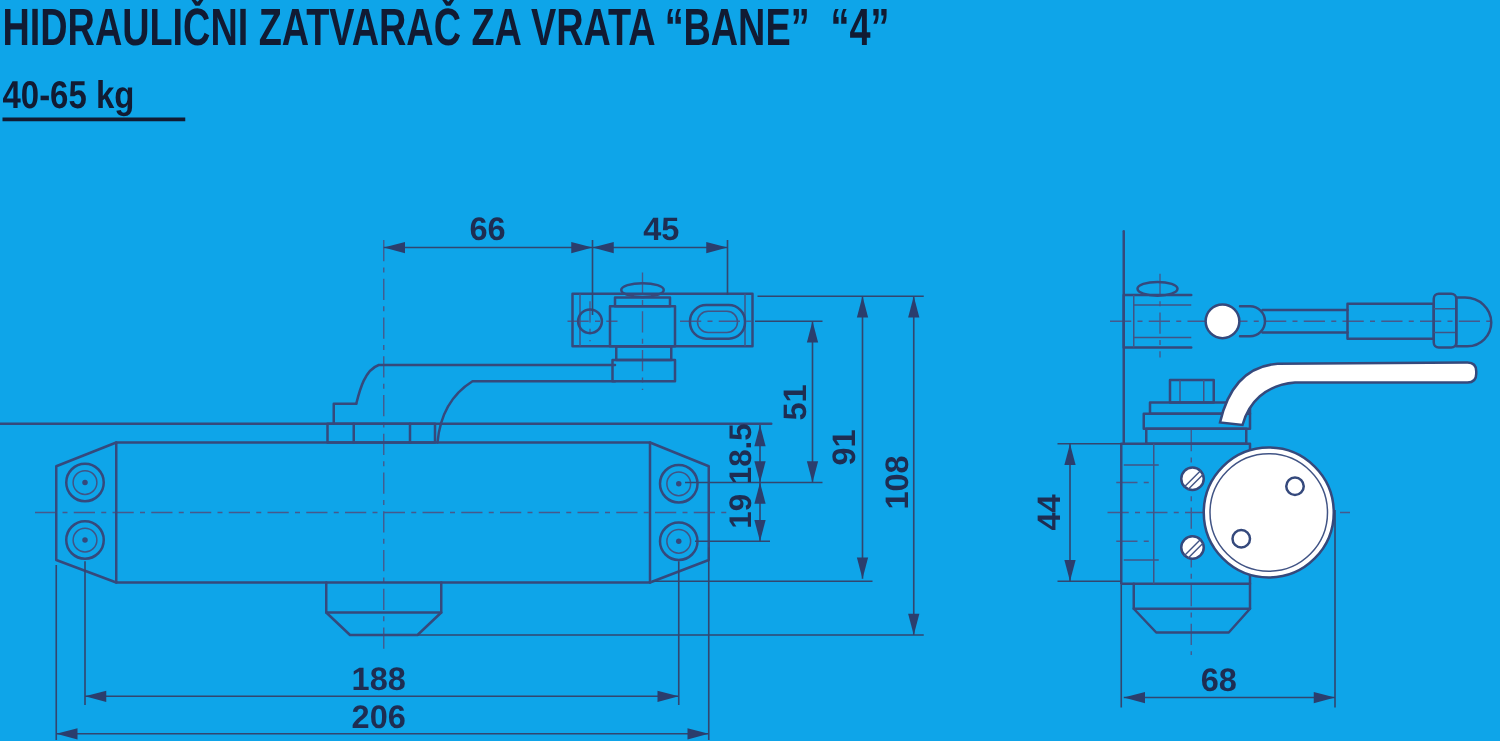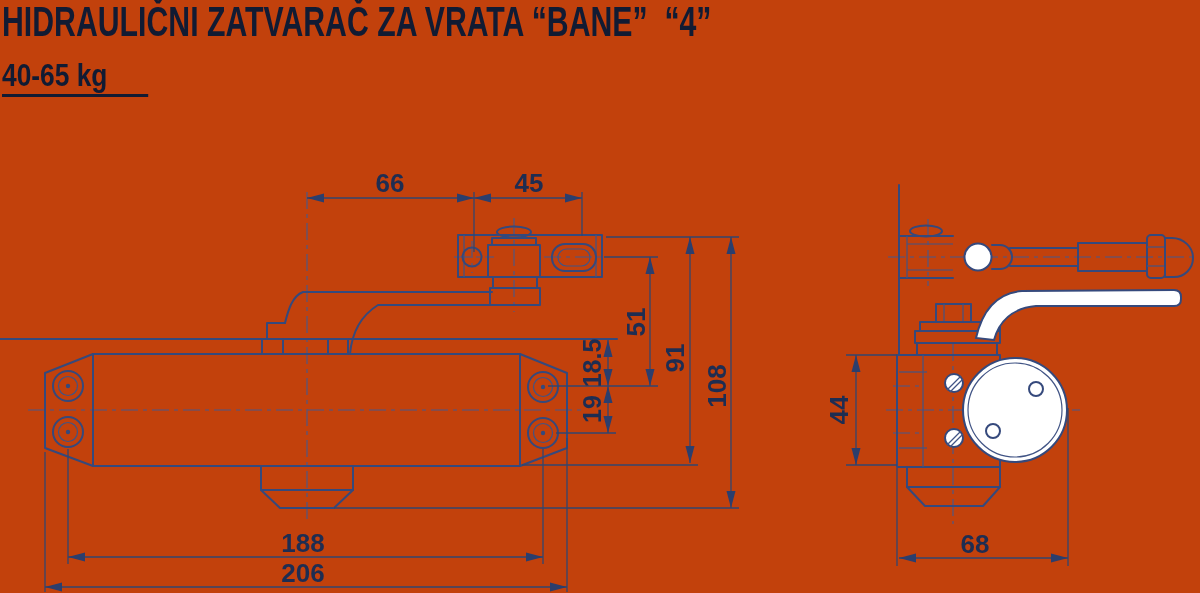--- a/index.html
+++ b/index.html
@@ -1,16 +1,16 @@
 <!DOCTYPE html>
 <html><head>
 <meta charset="utf-8">
 <style>
   html,body{margin:0;padding:0;background:#fff;}
-  #stage{position:relative;width:1200px;height:593px;background:#c2410c;overflow:hidden;
+  #stage{position:relative;width:1200px;height:593px;background:#0ea5e9;overflow:hidden;
          font-family:"Liberation Sans",sans-serif;}
   #title{position:absolute;left:2px;top:-2px;font-size:42px;font-weight:700;
          color:#111b33;transform:scaleX(0.72);transform-origin:left top;
          white-space:pre;letter-spacing:0px;}
   #kg{position:absolute;left:2px;top:58px;width:172px;border-bottom:3px solid #111b33;
       transform:scaleX(0.85);transform-origin:left top;}
   #kg span{font-size:31px;font-weight:700;color:#111b33;white-space:pre;}
   svg{position:absolute;left:0;top:0;}
   .ol{fill:none;stroke:#35497c;stroke-width:2;stroke-linejoin:round;stroke-linecap:round;}
   .th{fill:none;stroke:#415485;stroke-width:1.2;}

